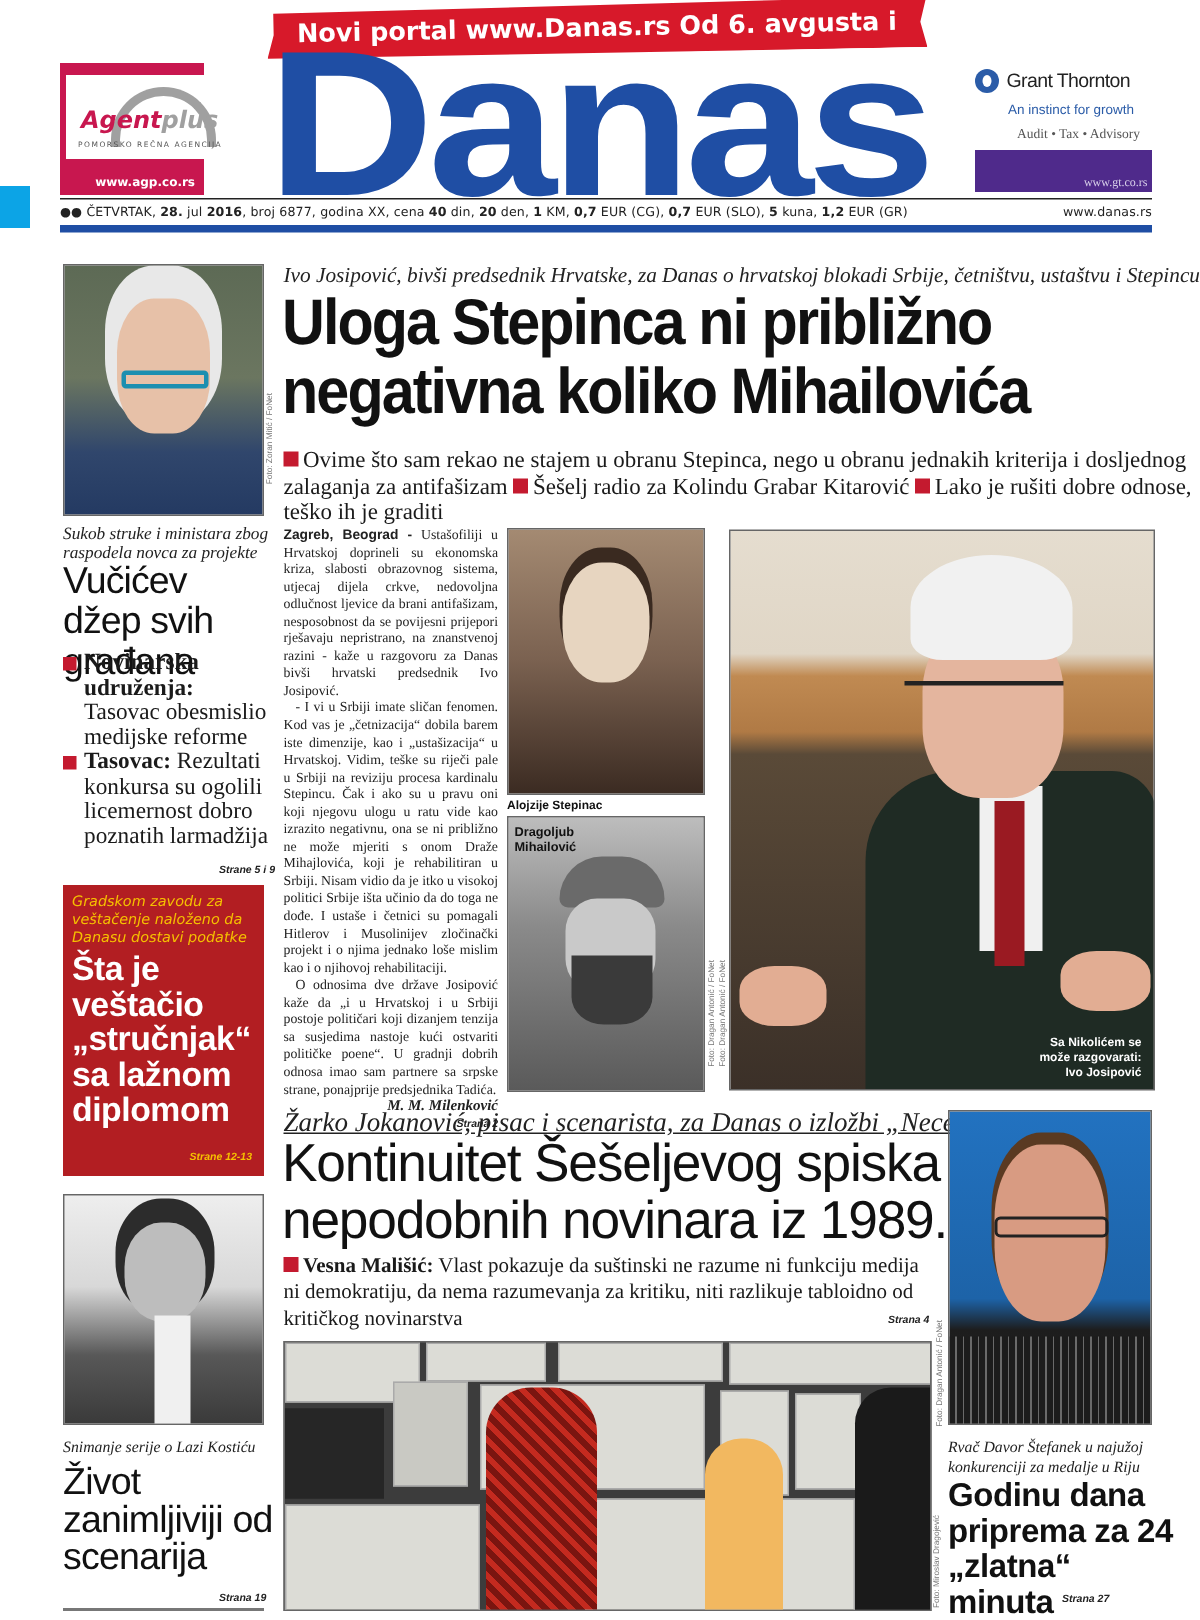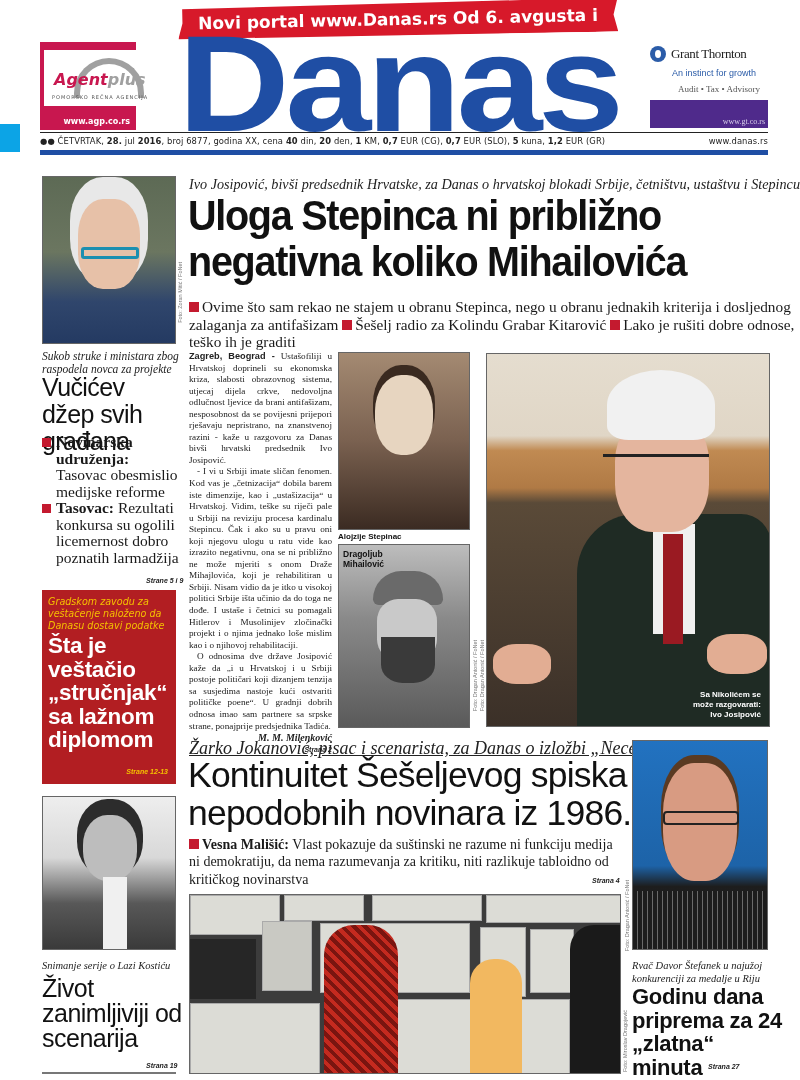--- a/index.html
+++ b/index.html
@@ -17,21 +17,21 @@
   .agent .name { position: absolute; left: 10px; top: 20px; font-family: "DejaVu Sans", sans-serif; font-style: italic; font-weight: bold; font-size: 16px; color: #c8174f; }
   .agent .name span { color: #a0a0a0; }
   .agent .sub { position: absolute; left: 8px; top: 44px; font-family: "DejaVu Sans", sans-serif; font-size: 5px; letter-spacing: 1px; color: #555; }
   .agent .url { position: absolute; right: 6px; bottom: 4px; font-family: "DejaVu Sans", sans-serif; font-weight: bold; font-size: 8px; color: #fff; }
   .cyan { left: 0; top: 124px; width: 20px; height: 28px; background: #0ca4e6; }
   .logo { left: 178px; top: 24px; width: 462px; height: 120px; font-family: "Liberation Sans", sans-serif; font-weight: bold;
     font-size: 138px; line-height: 118px; color: #1f4ea4; letter-spacing: -4px; transform: scaleX(1.12); transform-origin: left top; }
   .gt { left: 650px; top: 44px; width: 118px; }
   .gt .circle { position: absolute; left: 0; top: 2px; width: 16px; height: 16px; border-radius: 50%; background: #2b5ca8; }
   .gt .circle::after { content: ""; position: absolute; left: 5px; top: 4px; width: 6px; height: 8px; border-radius: 50%; background: #fff; }
-  .gt .title { position: absolute; left: 21px; top: 2px; font-family: Liberation Serif, serif; font-size: 13px; color: #222; white-space: nowrap; letter-spacing: -0.4px; }
+  .gt .title { position: absolute; left: 21px; top: 2px; font-family: Liberation Sans, sans-serif; font-size: 13px; color: #222; white-space: nowrap; letter-spacing: -0.4px; }
   .gt .tag { position: absolute; left: 22px; top: 24px; font-family: "Liberation Sans", sans-serif; font-size: 9px; color: #2b5ca8; white-space: nowrap; }
   .gt .svc { position: absolute; left: 28px; top: 40px; font-family: "Liberation Serif", serif; font-size: 9px; color: #555; white-space: nowrap; }
   .gt-box { left: 650px; top: 100px; width: 118px; height: 28px; background: #4f2a8b; }
   .gt-box span { position: absolute; right: 3px; bottom: 2px; font-family: "Liberation Serif", serif; font-size: 8px; color: #d8d0ea; }
 
   .dateline-rule-top { left: 40px; top: 132px; width: 728px; height: 1px; background: #222; }
   .dateline { left: 40px; top: 136px; width: 728px; height: 14px; font-family: "DejaVu Sans", sans-serif; font-size: 8.4px; color: #222; letter-spacing: 0.1px; white-space: nowrap; }
   .dateline b { font-weight: bold; }
   .dateline .url { position: absolute; right: 0; top: 0; }
   .dateline-rule { left: 40px; top: 150px; width: 728px; height: 5px; background: #1f4ea4; }
@@ -243,21 +243,21 @@
   <div class="glasses"></div>
   <div class="hand1"></div>
   <div class="hand2"></div>
   <div class="cap-in" style="width:80px;margin-top:12px;">Sa Nikolićem se može razgovarati: Ivo Josipović</div>
 </div>
 <div class="abs credit-v" style="left:479px; top:640px;">Foto: Dragan Antonić / FoNet</div>
 
 <div class="abs kicker ss-kicker">Žarko Jokanović, pisac i scenarista, za Danas o izložbi „Necenzurisane laži“</div>
 <div class="abs ss-head">
   <div>Kontinuitet Šešeljevog spiska</div>
-  <div>nepodobnih novinara iz 1986.</div>
+  <div>nepodobnih novinara iz 1989.</div>
 </div>
 <div class="abs ss-deck">
   <span class="sq"></span><b>Vesna Mališić:</b><span> Vlast pokazuje da suštinski ne razume ni funkciju medija ni demokratiju, da nema razumevanja za kritiku, niti razlikuje tabloidno od kritičkog novinarstva</span>
 </div>
 <div class="abs strane ss-strane">Strana 4</div>
 
 <div class="abs photo p-exhibit">
   <div class="clip" style="left:0;top:0;width:90px;height:40px;"></div>
   <div class="clip" style="left:94px;top:0;width:80px;height:26px;"></div>
   <div class="clip" style="left:72px;top:26px;width:50px;height:70px;background:#c9c9c3;"></div>

